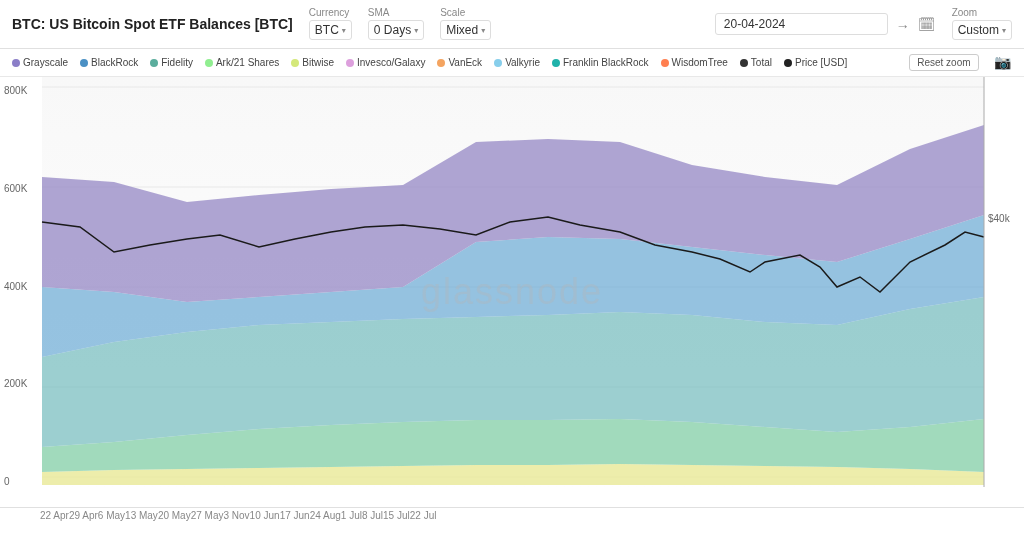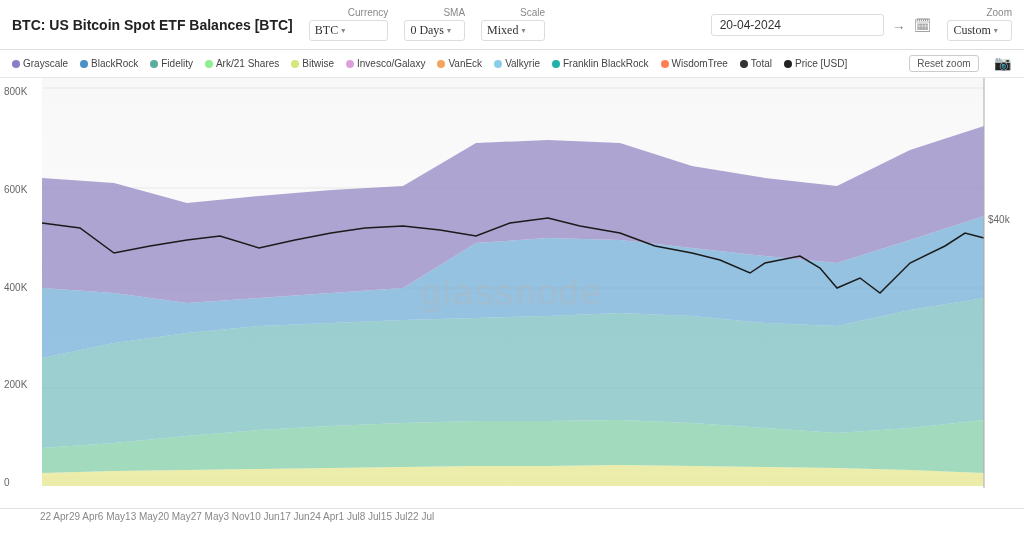--- a/index.html
+++ b/index.html
@@ -33,34 +33,32 @@
     }
     .control-group {
       display: flex;
       flex-direction: column;
       gap: 2px;
     }
     .control-label {
       font-size: 10px;
       color: #888;
       line-height: 1;
-      margin-left: 39px;
     }
     .control-select {
       display: flex;
       align-items: center;
       gap: 3px;
       font-size: 12px;
       color: #333;
       cursor: pointer;
       border: 1px solid #ddd;
       border-radius: 3px;
       padding: 2px 5px;
       background: #fff;
-      font-family: Liberation Serif, serif;
     }
     .control-select .chevron {
       font-size: 8px;
       color: #888;
     }
     .date-range {
       display: flex;
       align-items: center;
       gap: 8px;
       margin-left: auto;
@@ -404,18 +402,18 @@
 <div class="x-axis-bar">
   <span>22 Apr</span>
   <span>29 Apr</span>
   <span>6 May</span>
   <span>13 May</span>
   <span>20 May</span>
   <span>27 May</span>
   <span>3 Nov</span>
   <span>10 Jun</span>
   <span>17 Jun</span>
-  <span>24 Apr</span>
+  <span>24 Aug</span>
   <span>1 Jul</span>
   <span>8 Jul</span>
   <span>15 Jul</span>
   <span>22 Jul</span>
 </div>
 
 </body></html>

